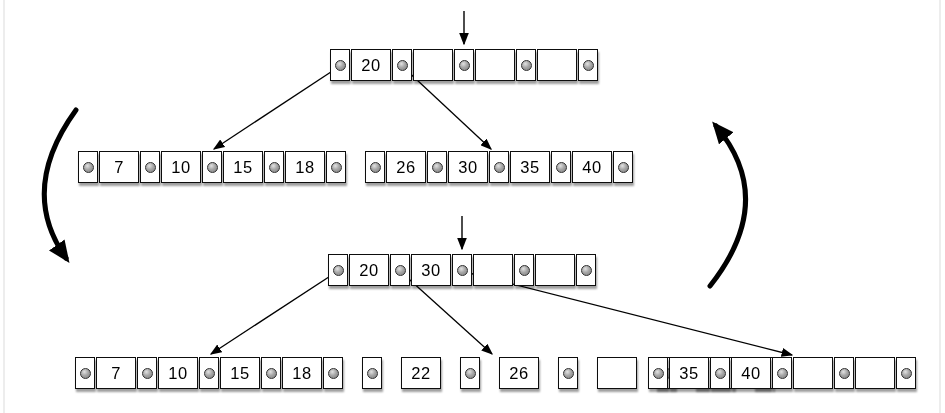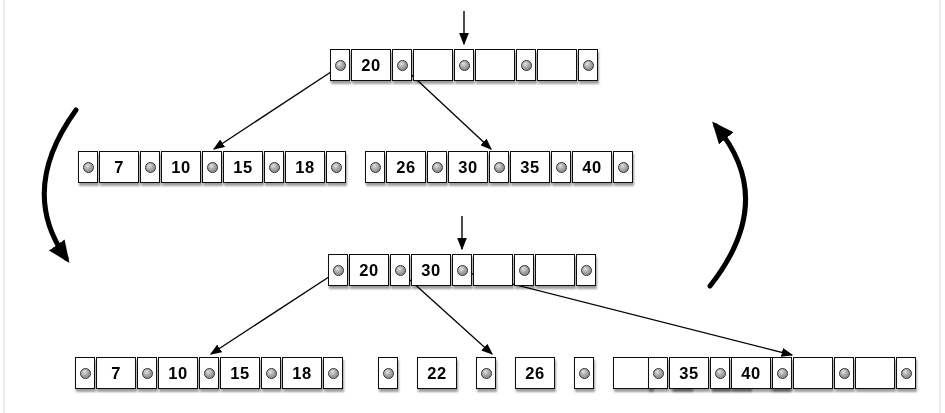--- a/index.html
+++ b/index.html
@@ -47,21 +47,21 @@
     background: #ffffff;
     box-shadow: 1px 2.5px 2px rgba(0,0,0,0.38);
     display: flex;
     align-items: center;
     justify-content: center;
   }
   .cell.ptr { width: 20px; }
   .cell.key {
     width: 40px;
     font-size: 16.5px;
-    font-weight: 700;
+    font-weight: 400;
     color: #000;
     letter-spacing: 0.5px;
     padding-bottom: 0;
   }
   .dot {
     width: 11px;
     height: 11px;
     border-radius: 50%;
     box-sizing: border-box;
     border: 1.6px solid #2f2f2f;
@@ -199,21 +199,21 @@
         </div>
         <div class="cell key">15</div>
         <div class="cell ptr">
           <div class="dot"></div>
         </div>
         <div class="cell key">18</div>
         <div class="cell ptr">
           <div class="dot"></div>
         </div>
       </div>
-      <div class="btree-node" style="left: 378px; top: 357px; gap: 19px;">
+      <div class="btree-node" style="left: 362px; top: 357px; gap: 19px;">
         <div class="cell ptr">
           <div class="dot"></div>
         </div>
         <div class="cell key">22</div>
         <div class="cell ptr">
           <div class="dot"></div>
         </div>
         <div class="cell key">26</div>
         <div class="cell ptr">
           <div class="dot"></div>

